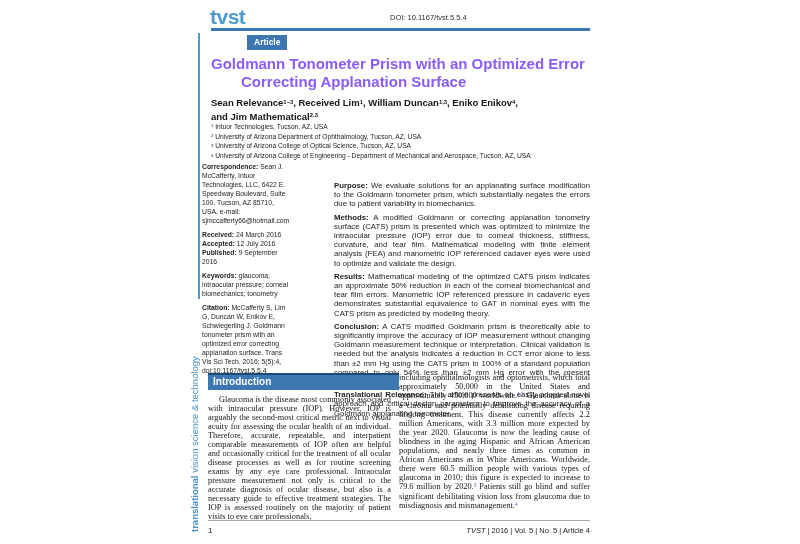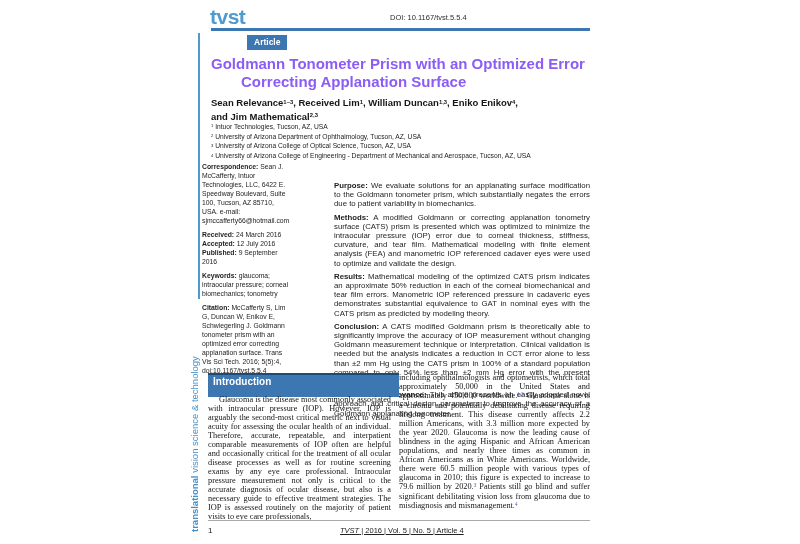--- a/index.html
+++ b/index.html
@@ -27,30 +27,30 @@
   .authors{left:211px;top:97px;width:400px;font-size:9.5px;font-weight:700;line-height:11.5px;color:#161616;}
   .affils{left:211px;top:123px;width:400px;font-size:6.7px;line-height:8.7px;color:#232323;}
 
   .info-col{left:202px;top:162px;width:88px;font-size:6.8px;line-height:9px;color:#1d1d1d;}
   .info-col .grp{margin-bottom:5px;}
   .info-col .ln{display:block;}
 
   .abstract-col{left:334px;top:162px;width:256px;font-size:7.8px;line-height:9.2px;text-align:justify;color:#1d1d1d;margin-top:19px;}
   .abstract-col p{margin-bottom:4px;}
 
-  .intro-bar{left:208px;top:373px;width:191px;height:24px;background:var(--brand);border-top:2px solid var(--brand-dark);color:#fff;font-size:10px;font-weight:700;padding:1px 0 0 5px;}
+  .intro-bar{left:208px;top:373px;width:191px;height:17px;background:var(--brand);border-top:2px solid var(--brand-dark);color:#fff;font-size:10px;font-weight:700;padding:1px 0 0 5px;}
 
   .body-col{font-family:"Liberation Serif",serif;font-size:8.3px;line-height:9px;text-align:justify;color:#151515;}
   .body-left{left:208px;top:395px;width:183px;}
   .body-left p{text-indent:11px;}
   .body-right{left:399px;top:373px;width:191px;}
 
   .footer-rule{left:208px;top:520px;width:382px;height:1px;background:var(--rule-gray);}
   .footer-page{left:208px;top:526px;font-size:8px;color:#222;}
-  .footer-journal{left:340px;top:526px;width:250px;text-align:left;font-size:7.5px;color:#222;text-decoration:underline;}
+  .footer-journal{left:340px;top:526px;width:250px;text-align:right;font-size:7.5px;color:#222;}
 
   .v-banner{left:189px;top:532px;width:230px;transform:rotate(-90deg);transform-origin:0 0;font-size:9.5px;color:var(--banner-blue);white-space:nowrap;}
 
   .seg-b{font-weight:700;}
   .seg-i{font-style:italic;}
   .seg-sup{font-size:62%;position:relative;top:-0.38em;}
   .seg-ref{font-size:62%;position:relative;top:-0.38em;color:var(--link);}
 </style>
 </head>
 <body>

